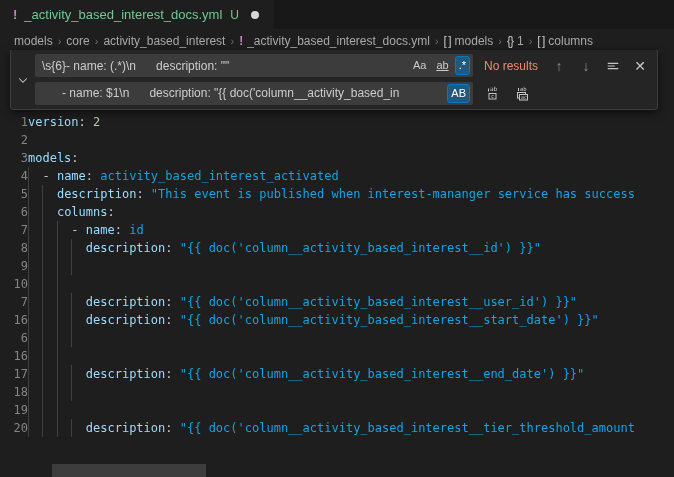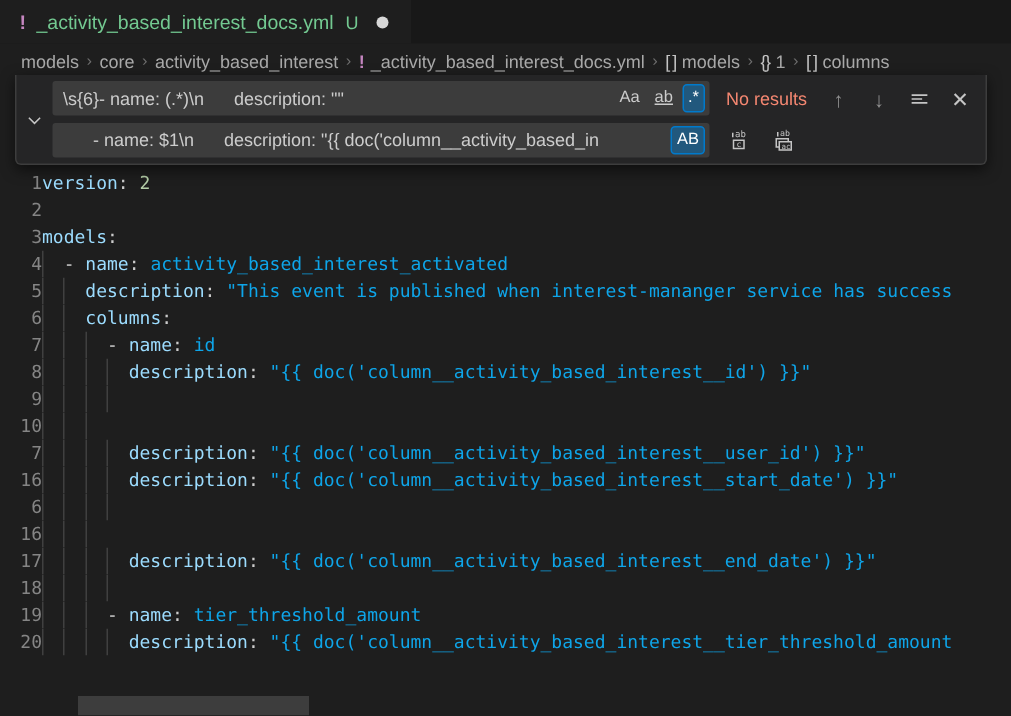--- a/index.html
+++ b/index.html
@@ -219,21 +219,21 @@
     <div class="cl">
       <span class="ln">17</span>
       <span class="code"><i class="guide" style="left: 0px;"></i><i class="guide" style="left: 14.45px;"></i><i class="guide" style="left: 28.9px;"></i><i class="guide" style="left: 43.35px;"></i><span class="toks"><span class="tk-p">        </span><span class="tk-k">description</span><span class="tk-p">: </span><span class="tk-s">"{{ doc('column__activity_based_interest__end_date') }}"</span></span></span>
     </div>
     <div class="cl">
       <span class="ln">18</span>
       <span class="code"><i class="guide" style="left: 0px;"></i><i class="guide" style="left: 14.45px;"></i><i class="guide" style="left: 28.9px;"></i><i class="guide" style="left: 43.35px;"></i><span class="toks"></span></span>
     </div>
     <div class="cl">
       <span class="ln">19</span>
-      <span class="code"><i class="guide" style="left: 0px;"></i><i class="guide" style="left: 14.45px;"></i><i class="guide" style="left: 28.9px;"></i><span class="toks"><span class="tk-p">      - </span><span class="tk-k">name</span><span class="tk-p">: </span><span class="tk-s">tier_threshold_amount</span></span></span>
+      <span class="code"><i class="guide" style="left: 0px;"></i><i class="guide" style="left: 14.45px;"></i><i class="guide" style="left: 28.9px;"></i></span>
     </div>
     <div class="cl">
       <span class="ln">20</span>
       <span class="code"><i class="guide" style="left: 0px;"></i><i class="guide" style="left: 14.45px;"></i><i class="guide" style="left: 28.9px;"></i><i class="guide" style="left: 43.35px;"></i><span class="toks"><span class="tk-p">        </span><span class="tk-k">description</span><span class="tk-p">: </span><span class="tk-s">"{{ doc('column__activity_based_interest__tier_threshold_amount</span></span></span>
     </div>
   </div>
 
 <div class="hscroll"></div>
 
 </body></html>

